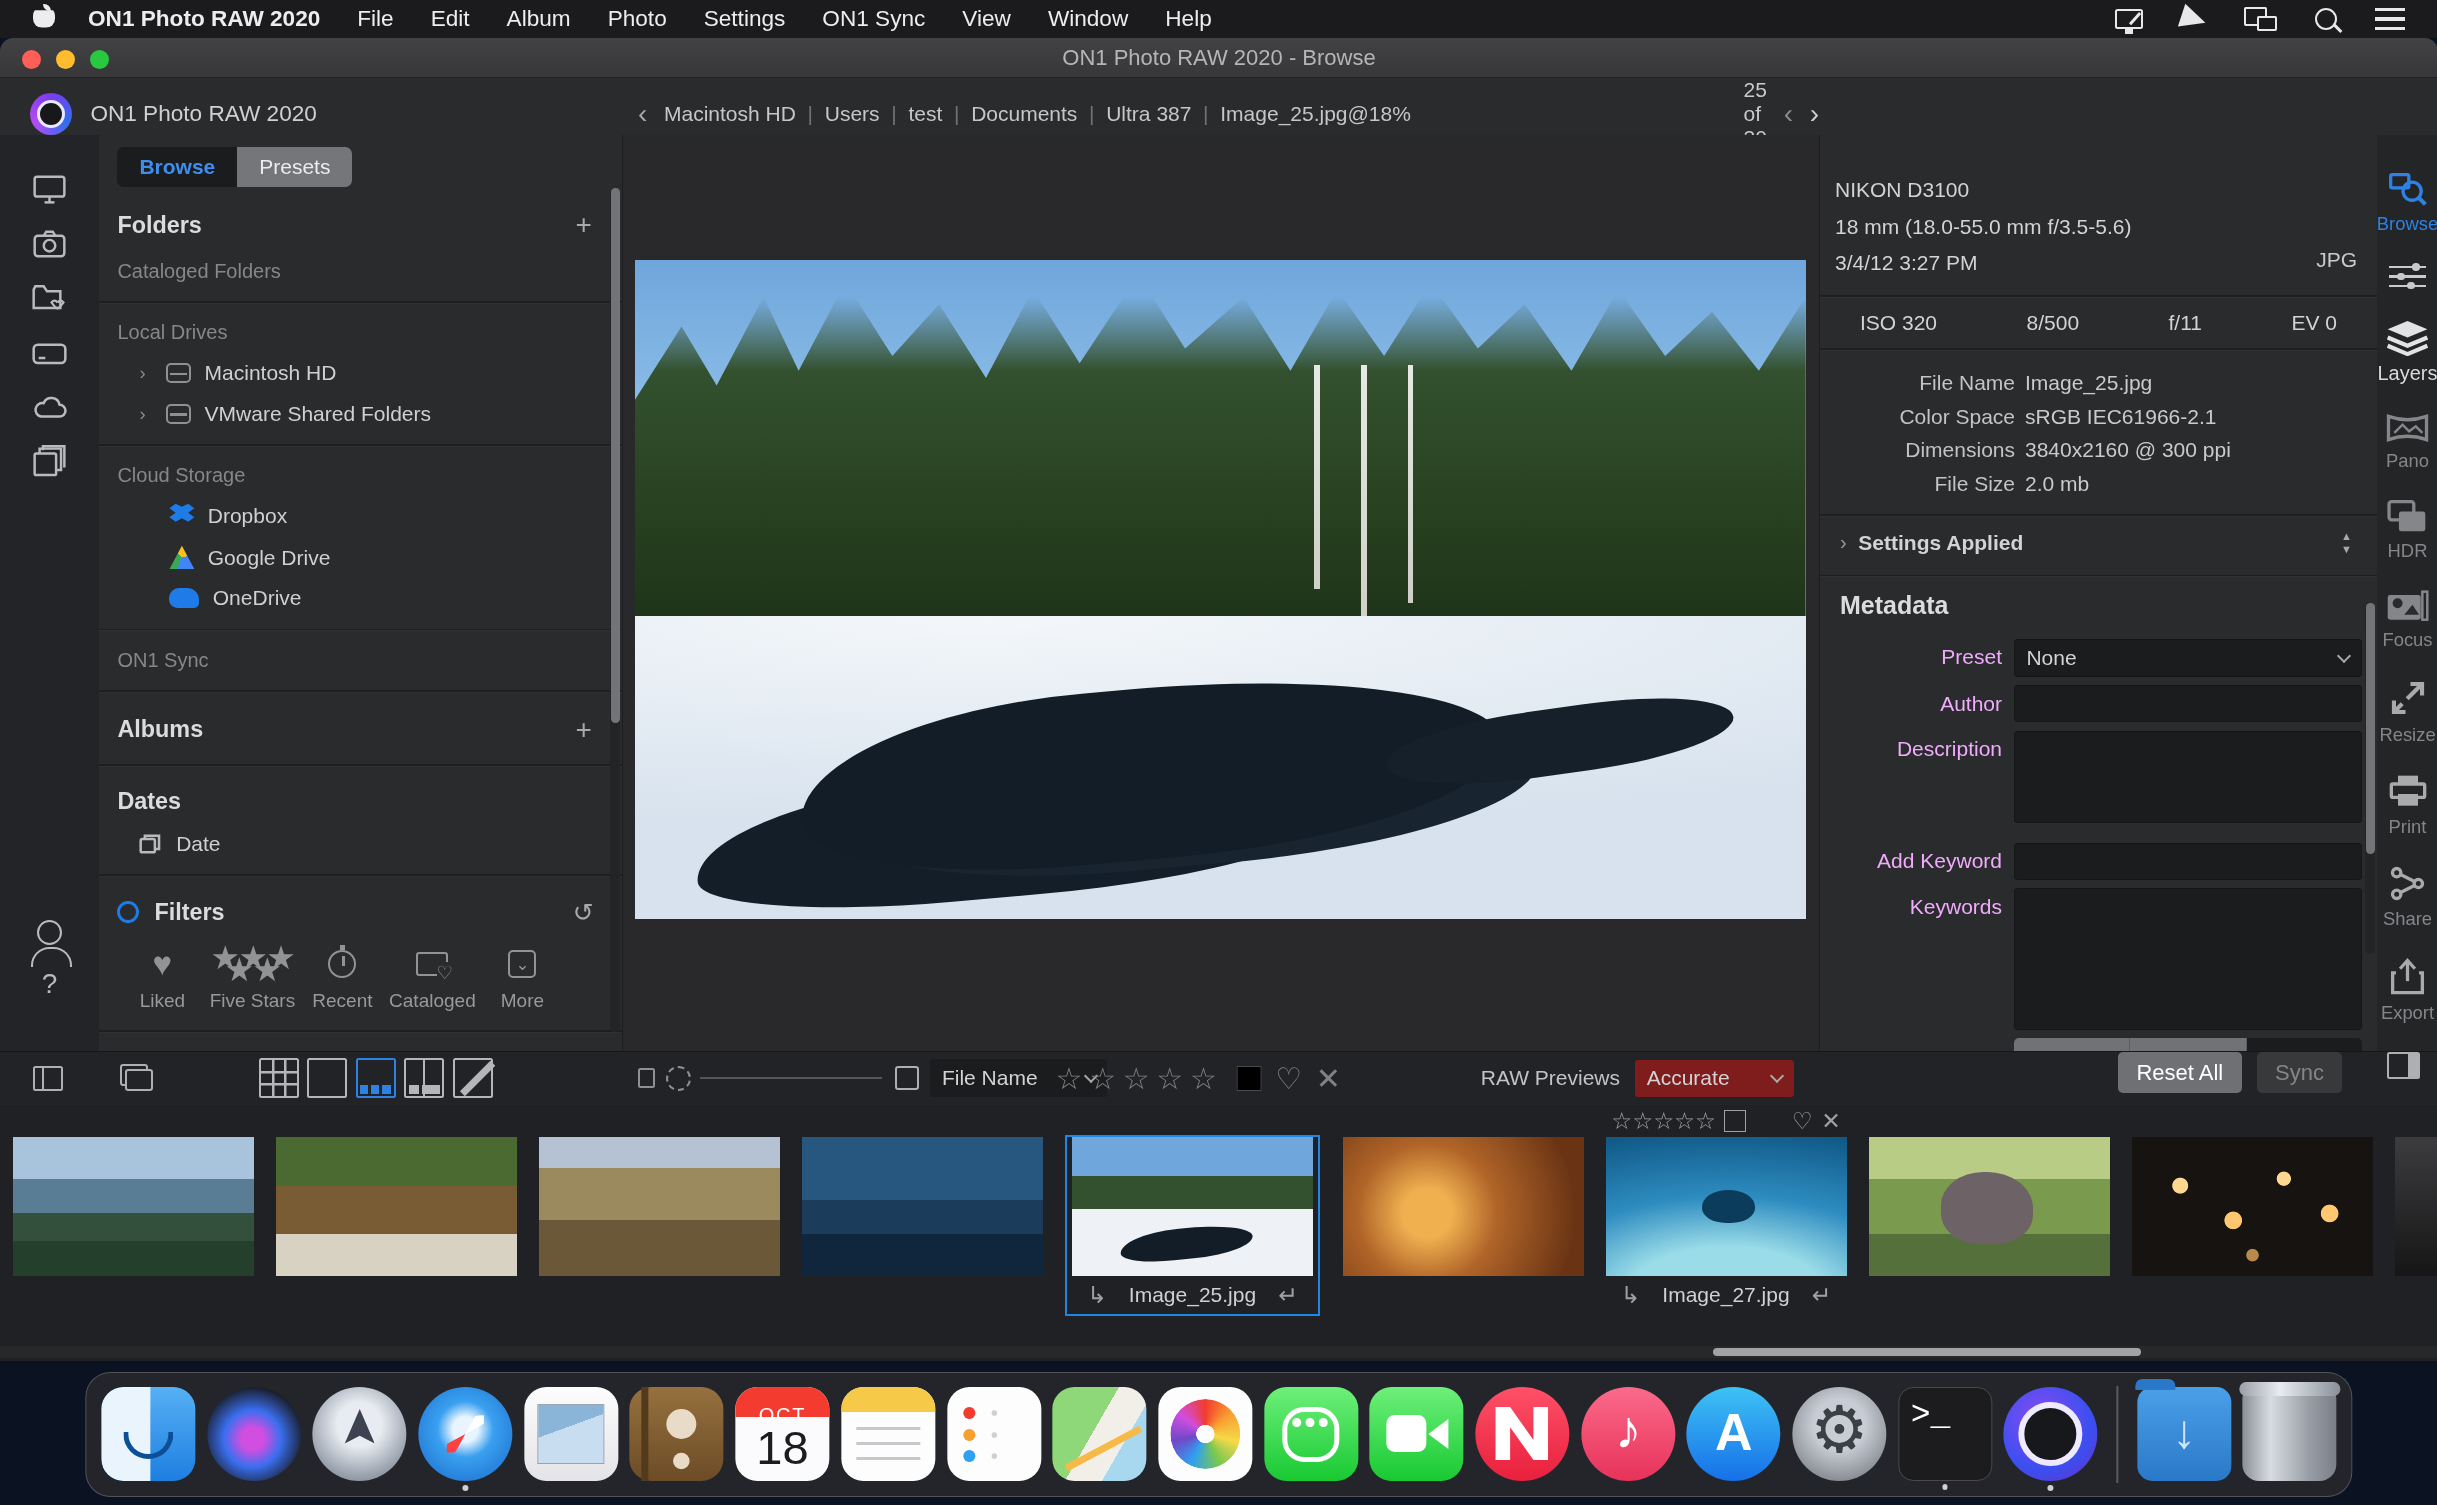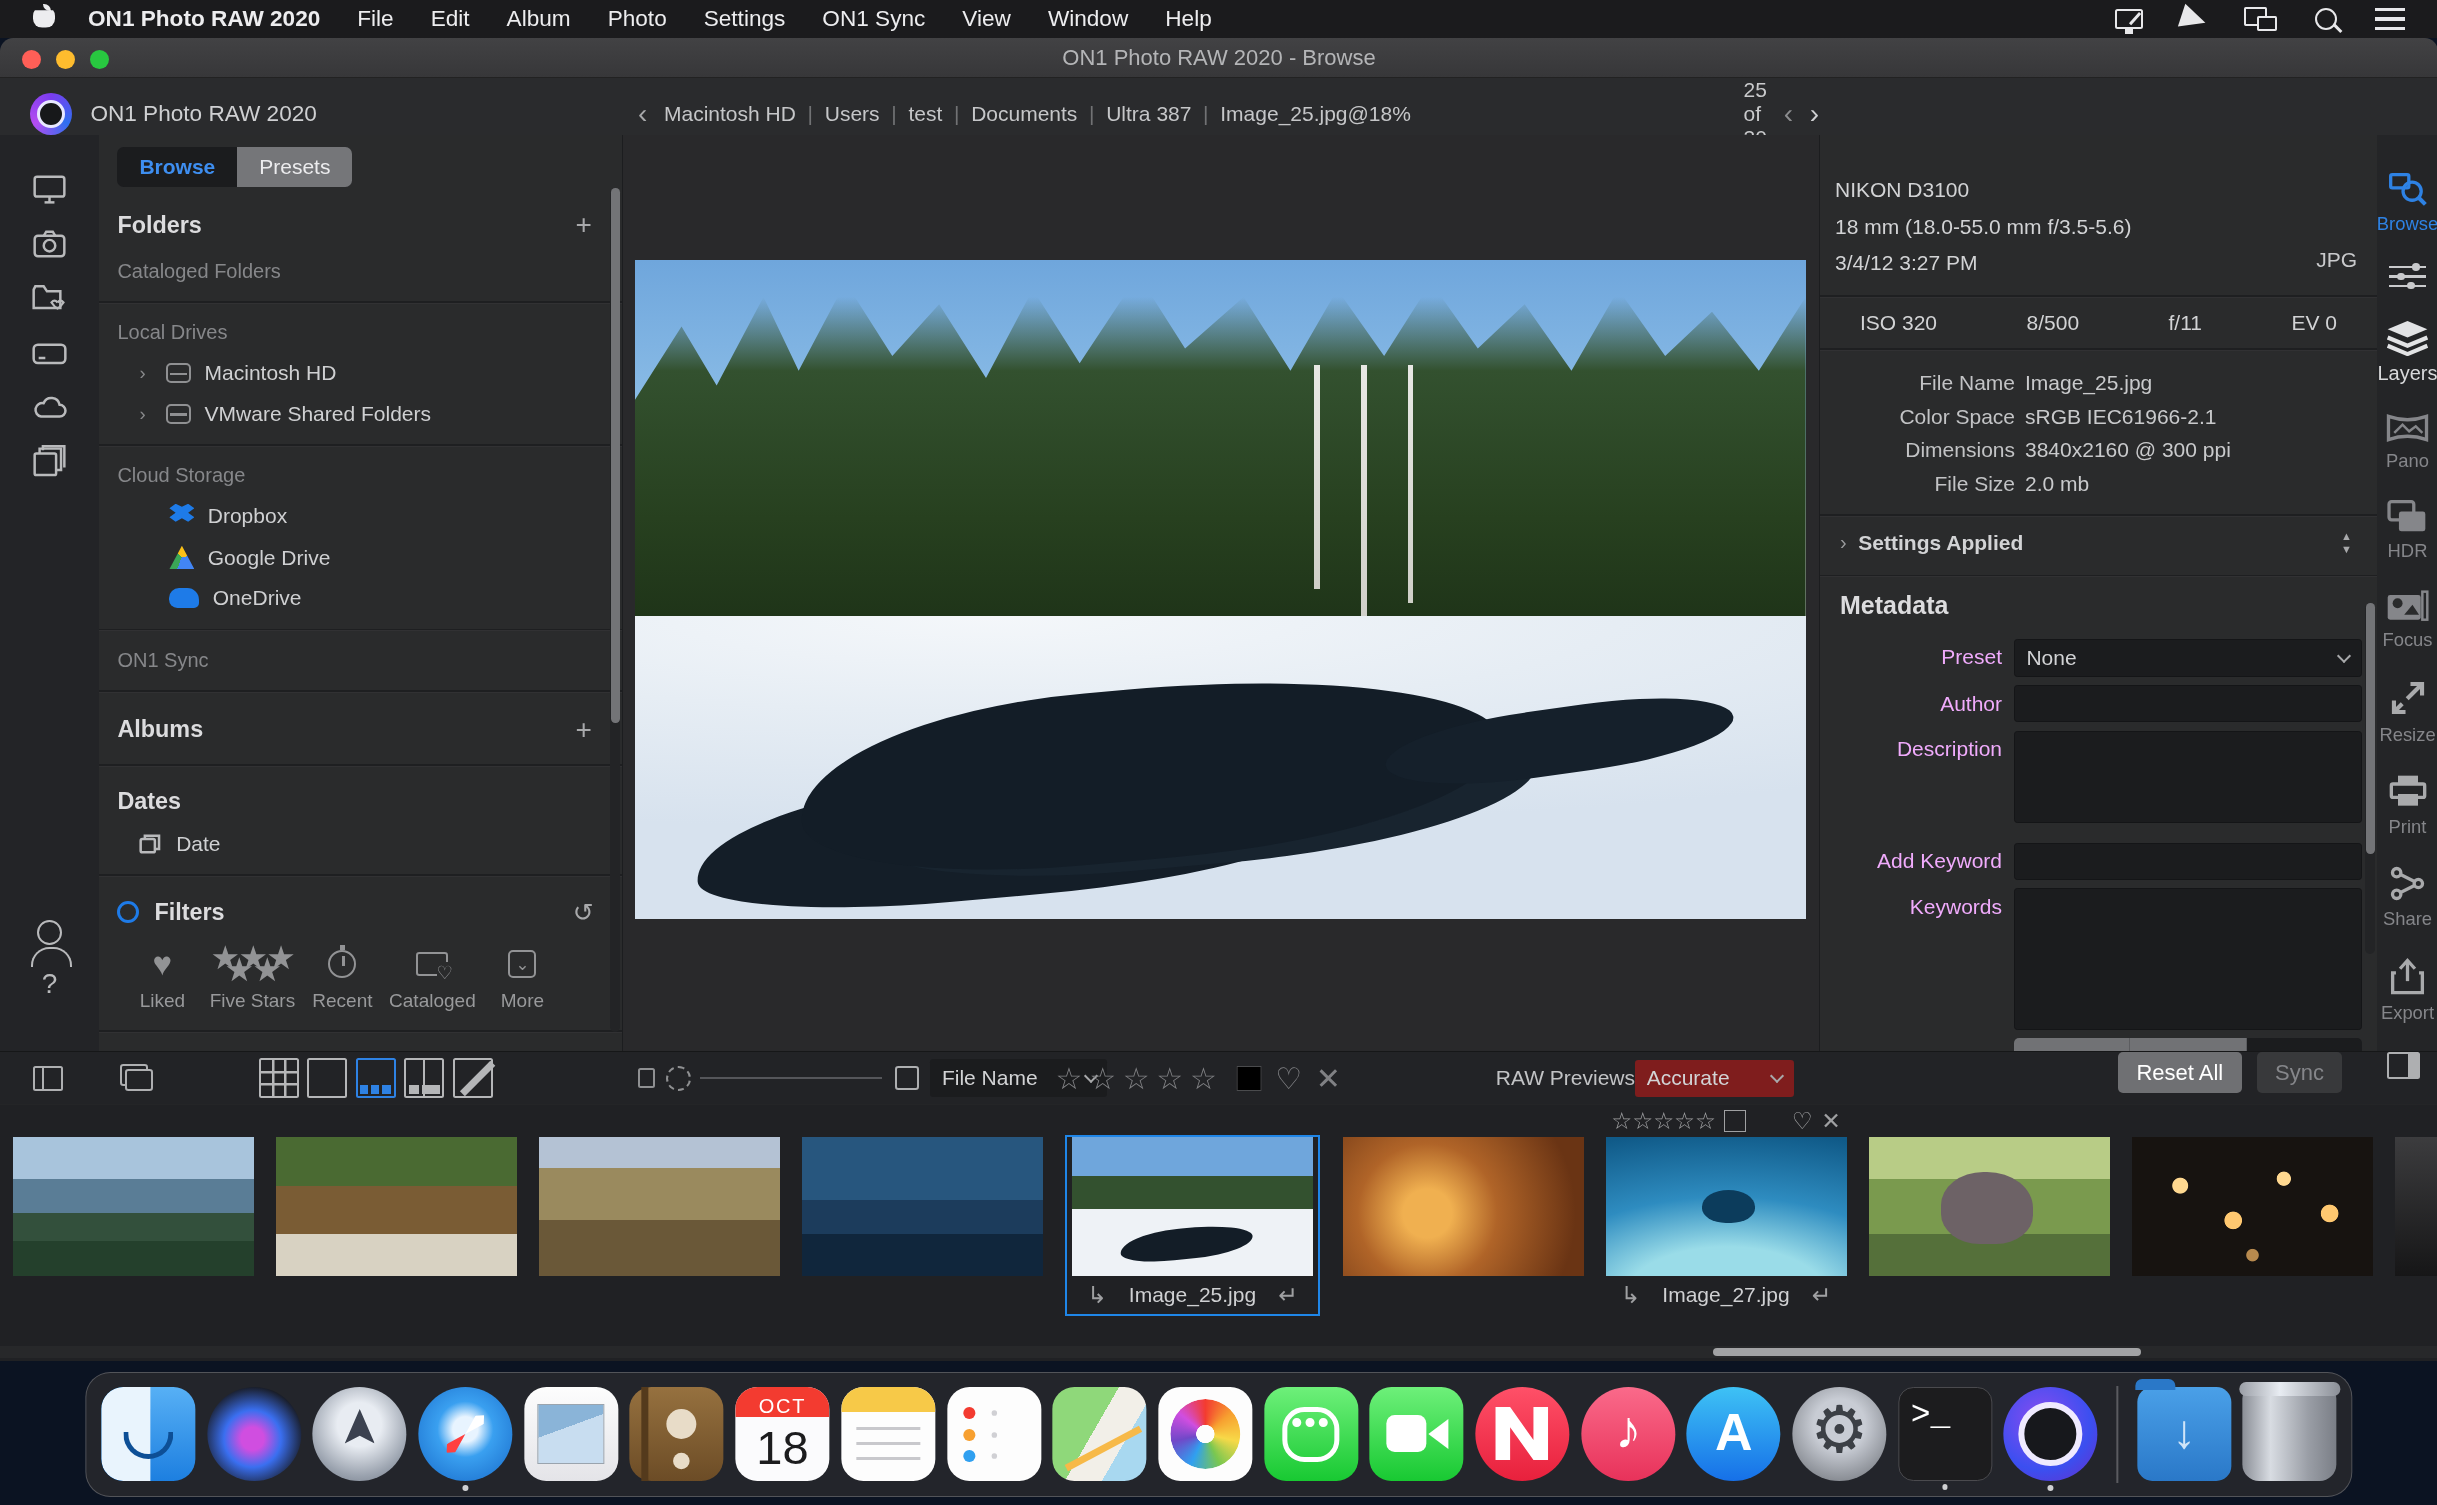--- a/index.html
+++ b/index.html
@@ -179,21 +179,21 @@
   .vic.compare:before { content:""; position:absolute; left:2.5px; right:2.5px; bottom:2.5px; height:8.4px; background:linear-gradient(90deg,#b5b6b8 0 10px,transparent 10px 12.5px,#b5b6b8 12.5px); }
   .vic.detail:after { content:""; position:absolute; left:1.7px; top:15px; width:43px; height:6.7px; background:#b5b6b8; transform:rotate(-45deg); }
   .tb-mid { width:1196px; position:relative; display:flex; align-items:center; height:100%; }
   .sizebox { width:16.7px; height:20px; border:2.5px solid #8f9092; border-radius:2.5px; margin-left:15px; }
   .dashcirc { width:25px; height:25px; border:2.5px dashed #8f9092; border-radius:50%; margin-left:11.7px; }
   .sline { width:182px; height:2.5px; background:#55565a; margin-left:8.4px; }
   .cbox { width:23.4px; height:23.4px; border:2.5px solid #aeafb1; border-radius:3.3px; margin-left:13.4px; }
   .namesel { margin-left:11.7px; width:177px; height:38px; background:#1b1c1e; border-radius:3.3px; display:flex; align-items:center; padding:0 11.7px; color:#d2d3d5; font-size:21px; }
   .tb-stars { position:absolute; left:50%; transform:translateX(-58%); display:flex; align-items:center; gap:13.4px; font-size:30px; color:#808184; }
   .blacksq { width:25px; height:25px; background:#000; border:1.7px solid #4a4b4d; }
-  .tb-raw { margin-left:auto; display:flex; align-items:center; gap:0; padding-right:25px; }
+  .tb-raw { margin-left:auto; display:flex; align-items:center; gap:15px; padding-right:25px; }
   .rawsel { width:159px; height:37px; background:#7f1d1d; border-radius:3.3px; display:flex; align-items:center; padding:0 11.7px; color:#d2d3d5; font-size:21px; }
   .tb-right { width:619px; display:flex; align-items:flex-start; height:100%; }
   .btn { border-radius:5px; font-size:22px; padding:7.5px 18.4px; }
   .btn.reset { background:#6f7073; color:#ffffff; margin-left:299px; }
   .btn.sync { background:#38393b; color:#85868a; margin-left:15px; }
   .tb-panel2 { margin-left:auto; margin-right:18.4px; width:33px; height:27px; border:2.5px solid #aeafb1; border-radius:2.5px; position:relative; }
   .tb-panel2:after { content:""; position:absolute; right:0; top:0; bottom:0; width:10px; background:#aeafb1; }
 
   
   .filmstrip { position:absolute; left:0; top:1027px; width:100%; height:256px; background:#202124; }
@@ -245,21 +245,21 @@
   .dk.launchpad { background:radial-gradient(circle at 50% 40%, #e8ecf2 0 30%, #9aa2ae 70%, #6a7280 100%); }
   .dk.launchpad:after { content:""; position:absolute; left:32px; top:22px; width:30px; height:43px; background:#3c4250; clip-path:polygon(50% 0,100% 80%,50% 62%,0 80%); }
   .dk.safari { background:radial-gradient(circle at 50% 45%, #e8f4ff 0 18%, #3aa0f0 40%, #1668c8 100%); }
   .dk.safari:after { content:""; position:absolute; left:50%; top:50%; width:53px; height:11.7px; background:linear-gradient(90deg,#ff4040 0 50%,#fff 50%); transform:translate(-50%,-50%) rotate(-45deg); clip-path:polygon(0 50%,12% 0,88% 100%,100% 50%,88% 0,12% 100%); }
   .dk.mail { background:linear-gradient(#fdfdfd,#e4e4e8); }
   .dk.mail:after { content:""; position:absolute; inset:16.7px 13.4px; background:linear-gradient(160deg,#8ab4d8 0 40%,#c8ddf0 40%); border:1.7px solid #9aa4ae; }
   .dk.contacts { background:linear-gradient(#96713f,#6c4c26); }
   .dk.contacts:before { content:""; position:absolute; left:11.7px; top:0; bottom:0; width:6.7px; background:#543a1c; }
   .dk.contacts:after { content:""; position:absolute; left:37px; top:22px; width:30px; height:30px; border-radius:50%; background:#e8dcc8; box-shadow:0 37px 0 -6.7px #e8dcc8; }
   .dk.calendar { background:#fbfbfd; overflow:hidden; text-align:center; }
-  .dk.calendar .m { display:block; background:#f33b30; color:#fff; font-size:20px; letter-spacing:1.7px; padding-top:8px; height:30px; }
+  .dk.calendar .m { display:block; background:#f33b30; color:#fff; font-size:20px; letter-spacing:1.7px; padding-top:17px; height:30px; }
   .dk.calendar .d { display:block; color:#1c1c1e; font-size:47px; line-height:62px; }
   .dk.notes { background:#fdfdfd; overflow:hidden; }
   .dk.notes:before { content:""; position:absolute; left:0; right:0; top:0; height:25px; background:#f7c948; }
   .dk.notes:after { content:""; position:absolute; left:15px; right:15px; top:40px; height:2.5px; background:#c8c8cc; box-shadow:0 15px 0 #c8c8cc, 0 30px 0 #c8c8cc; }
   .dk.reminders { background:#fdfdfd; }
   .dk.reminders:after { content:""; position:absolute; left:16.7px; top:20px; width:11.7px; height:11.7px; border-radius:50%; background:#f33b30; box-shadow:0 22px 0 #f7a030, 0 43px 0 #30a0f0, 25px 0 0 -3.3px #d0d0d4, 25px 22px 0 -3.3px #d0d0d4, 25px 43px 0 -3.3px #d0d0d4; }
   .dk.maps { background:linear-gradient(120deg,#8fd87a 0 45%,#f2efe8 45% 70%,#a8d8f0 70%); }
   .dk.maps:after { content:""; position:absolute; left:8.4px; top:58px; width:84px; height:6.7px; background:#f7b948; transform:rotate(-28deg); }
   .dk.photos { background:#fdfdfd; }
   .dk.photos:after { content:""; position:absolute; inset:11.7px; border-radius:50%; background:conic-gradient(#f33b30,#f7a030,#f7d948,#7ac750,#30a0f0,#7048c8,#d04ee0,#f33b30); -webkit-mask:radial-gradient(circle, transparent 0 18%, #000 19%); mask:radial-gradient(circle, transparent 0 18%, #000 19%); }

